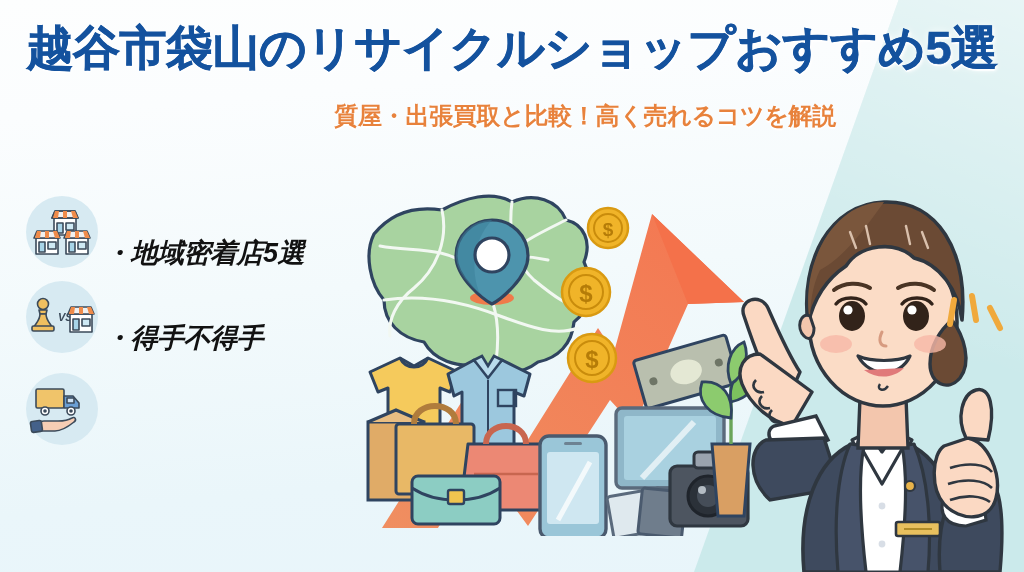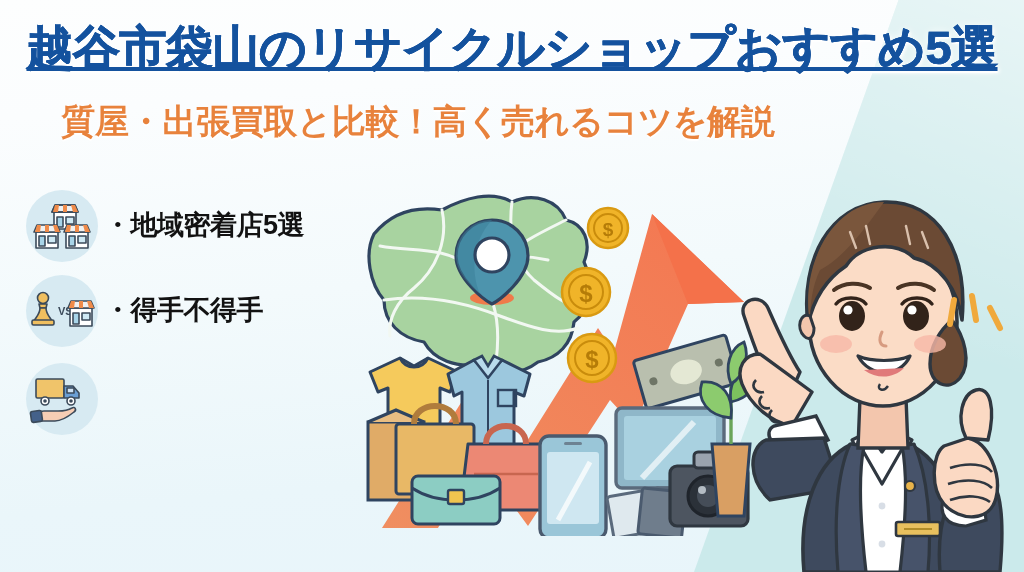--- a/index.html
+++ b/index.html
@@ -22,32 +22,31 @@
     position:absolute;right:0;top:0;width:330px;height:572px;
     background:linear-gradient(200deg,rgba(255,255,255,.55),rgba(255,255,255,0) 55%);
     clip-path:polygon(100% 0,100% 100%,0 100%,62% 0);
   }
   
   .title{
     position:absolute;left:0;top:24px;width:1024px;text-align:center;
     font-size:47px;line-height:1;font-weight:bold;color:#14529e;
     letter-spacing:-.5px;white-space:nowrap;
     text-shadow:0 2px 0 rgba(255,255,255,.95), 0 0 8px rgba(255,255,255,.9), 2px 2px 3px rgba(255,255,255,.8);
-    text-decoration:underline;
     -webkit-text-stroke:.6px #14529e;
   }
   .subtitle{
-    position:absolute;left:0;top:104px;width:836px;text-align:center;
-    font-size:34px;line-height:1;font-weight:bold;color:#e8823c;
+    position:absolute;left:0;top:104px;width:836px;text-align:right;
+    font-size:24px;line-height:1;font-weight:bold;color:#e8823c;
     letter-spacing:-.3px;white-space:nowrap;
     text-shadow:0 2px 0 rgba(255,255,255,.95), 0 0 7px rgba(255,255,255,.9);
   }
   
   .bullets{position:absolute;left:26px;top:183px;width:330px;}
-  .bullet-row{display:flex;align-items:center;height:85px;}
+  .bullet-row{display:flex;align-items:flex-end;height:85px;font-style:italic;}
   .bullet-row.tall{height:92px;}
   .ic-circle{
     position:relative;width:72px;height:72px;border-radius:50%;
     background:#d7eaf2;flex:0 0 72px;margin-right:6px;
   }
   .ic-circle svg{position:absolute;left:0;top:0;}
   .bullet-text{
     font-size:27px;font-weight:bold;color:#121212;line-height:1.12;
     letter-spacing:-.5px;white-space:pre-line;
   }

